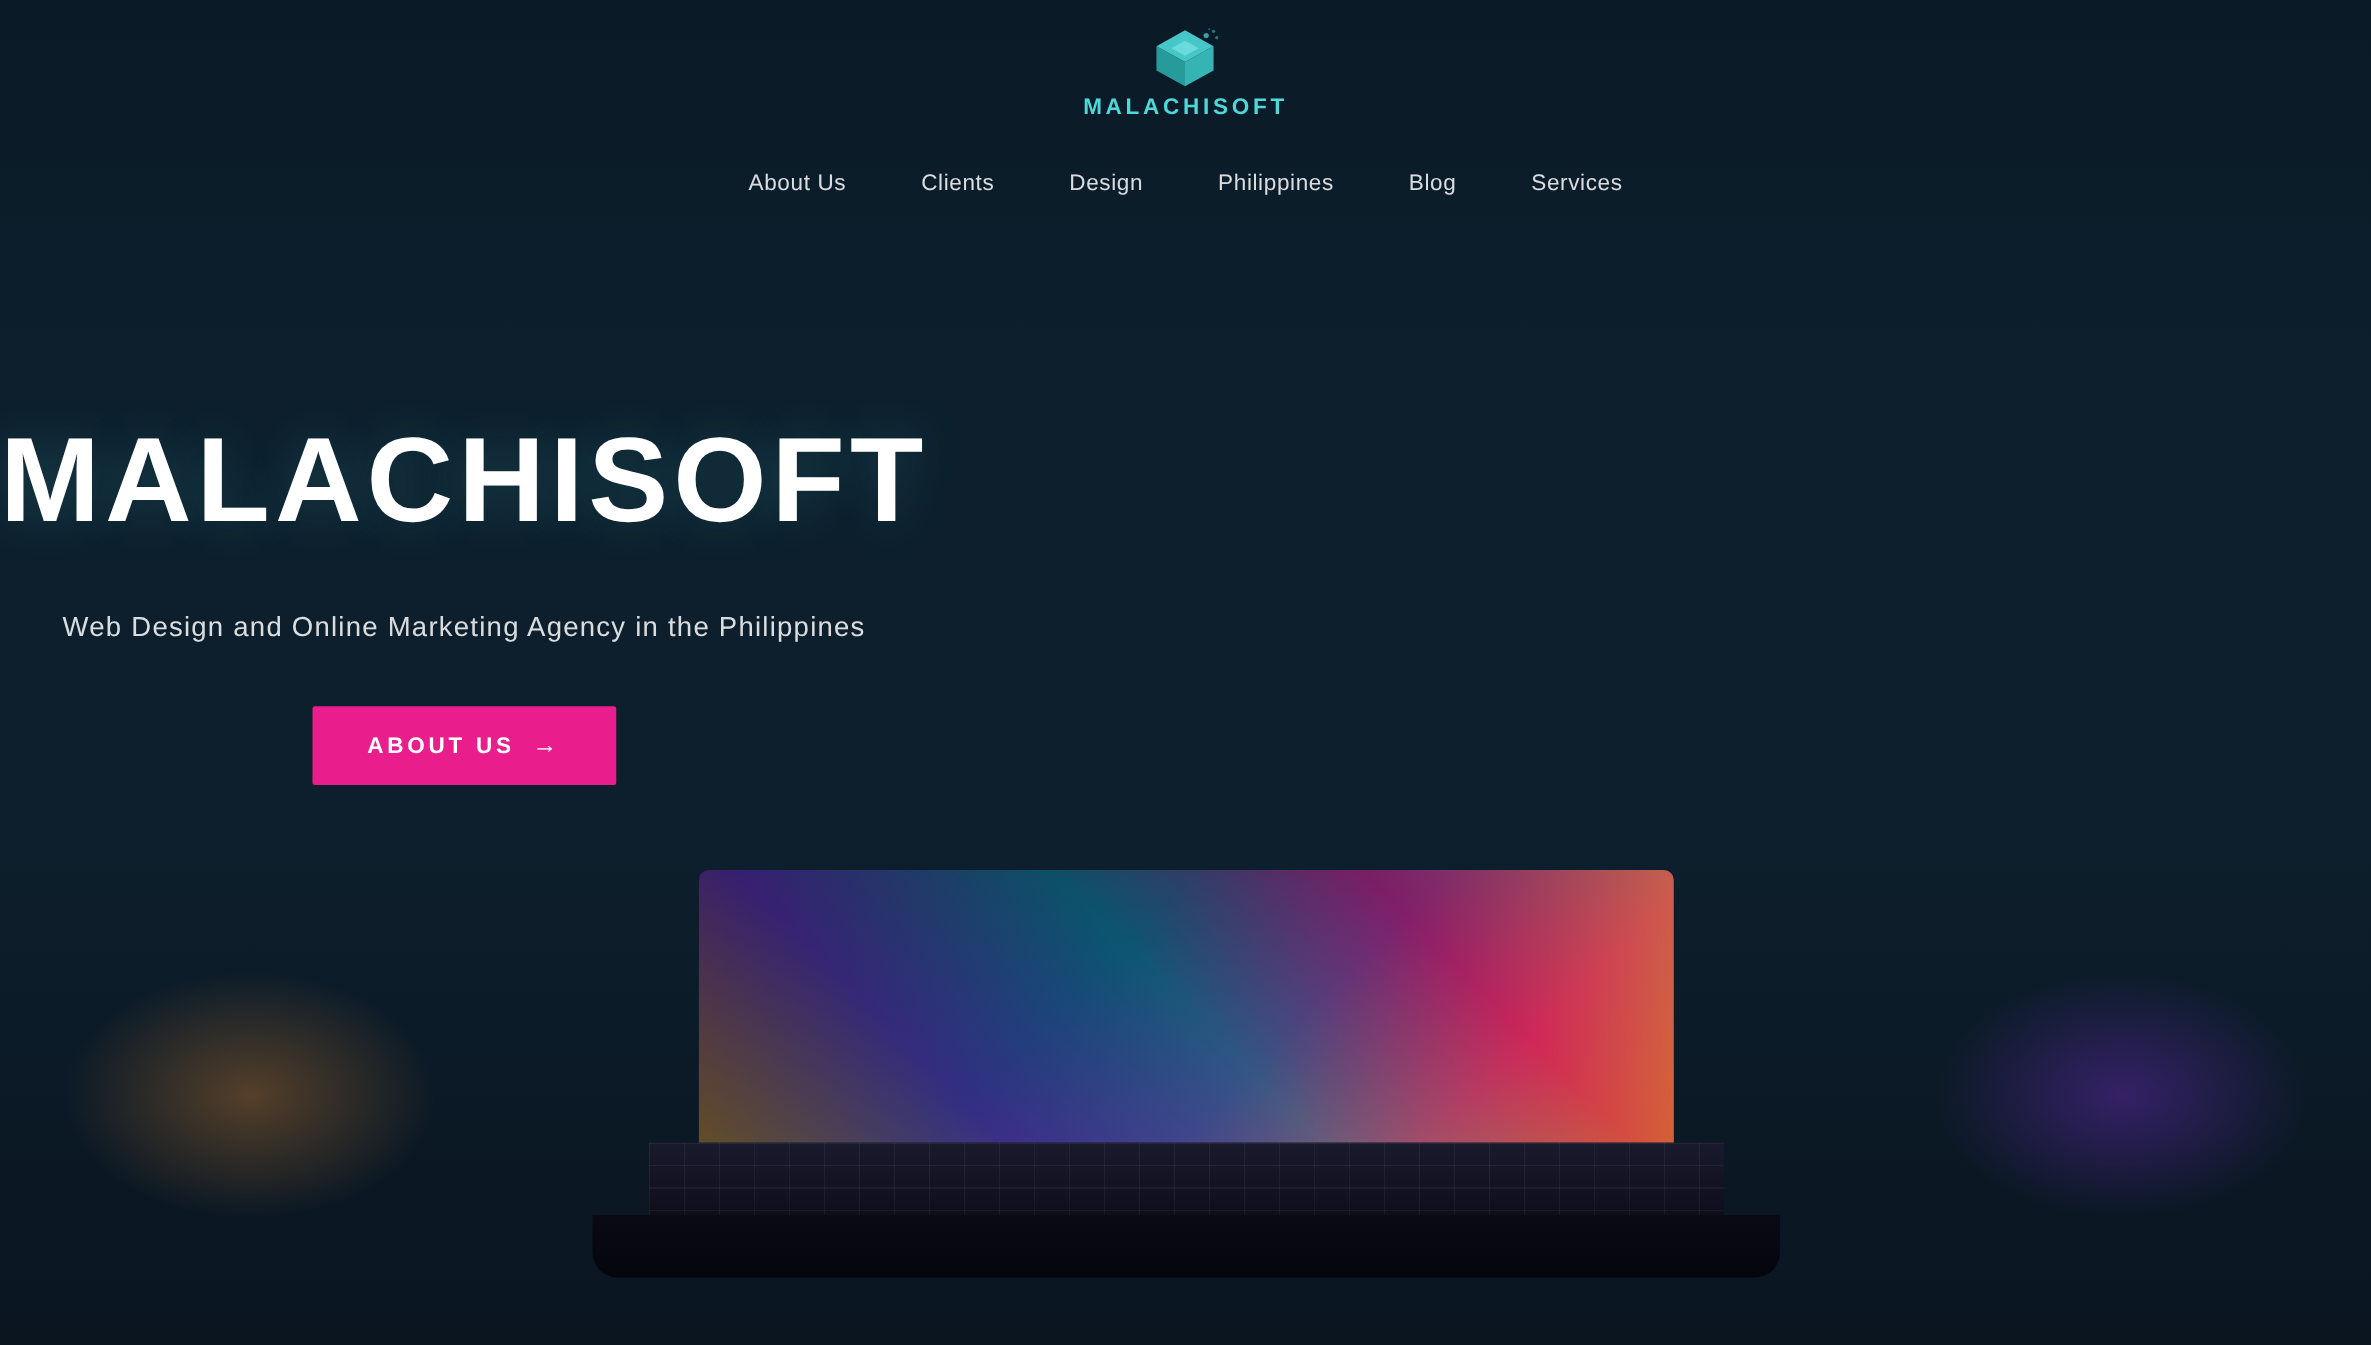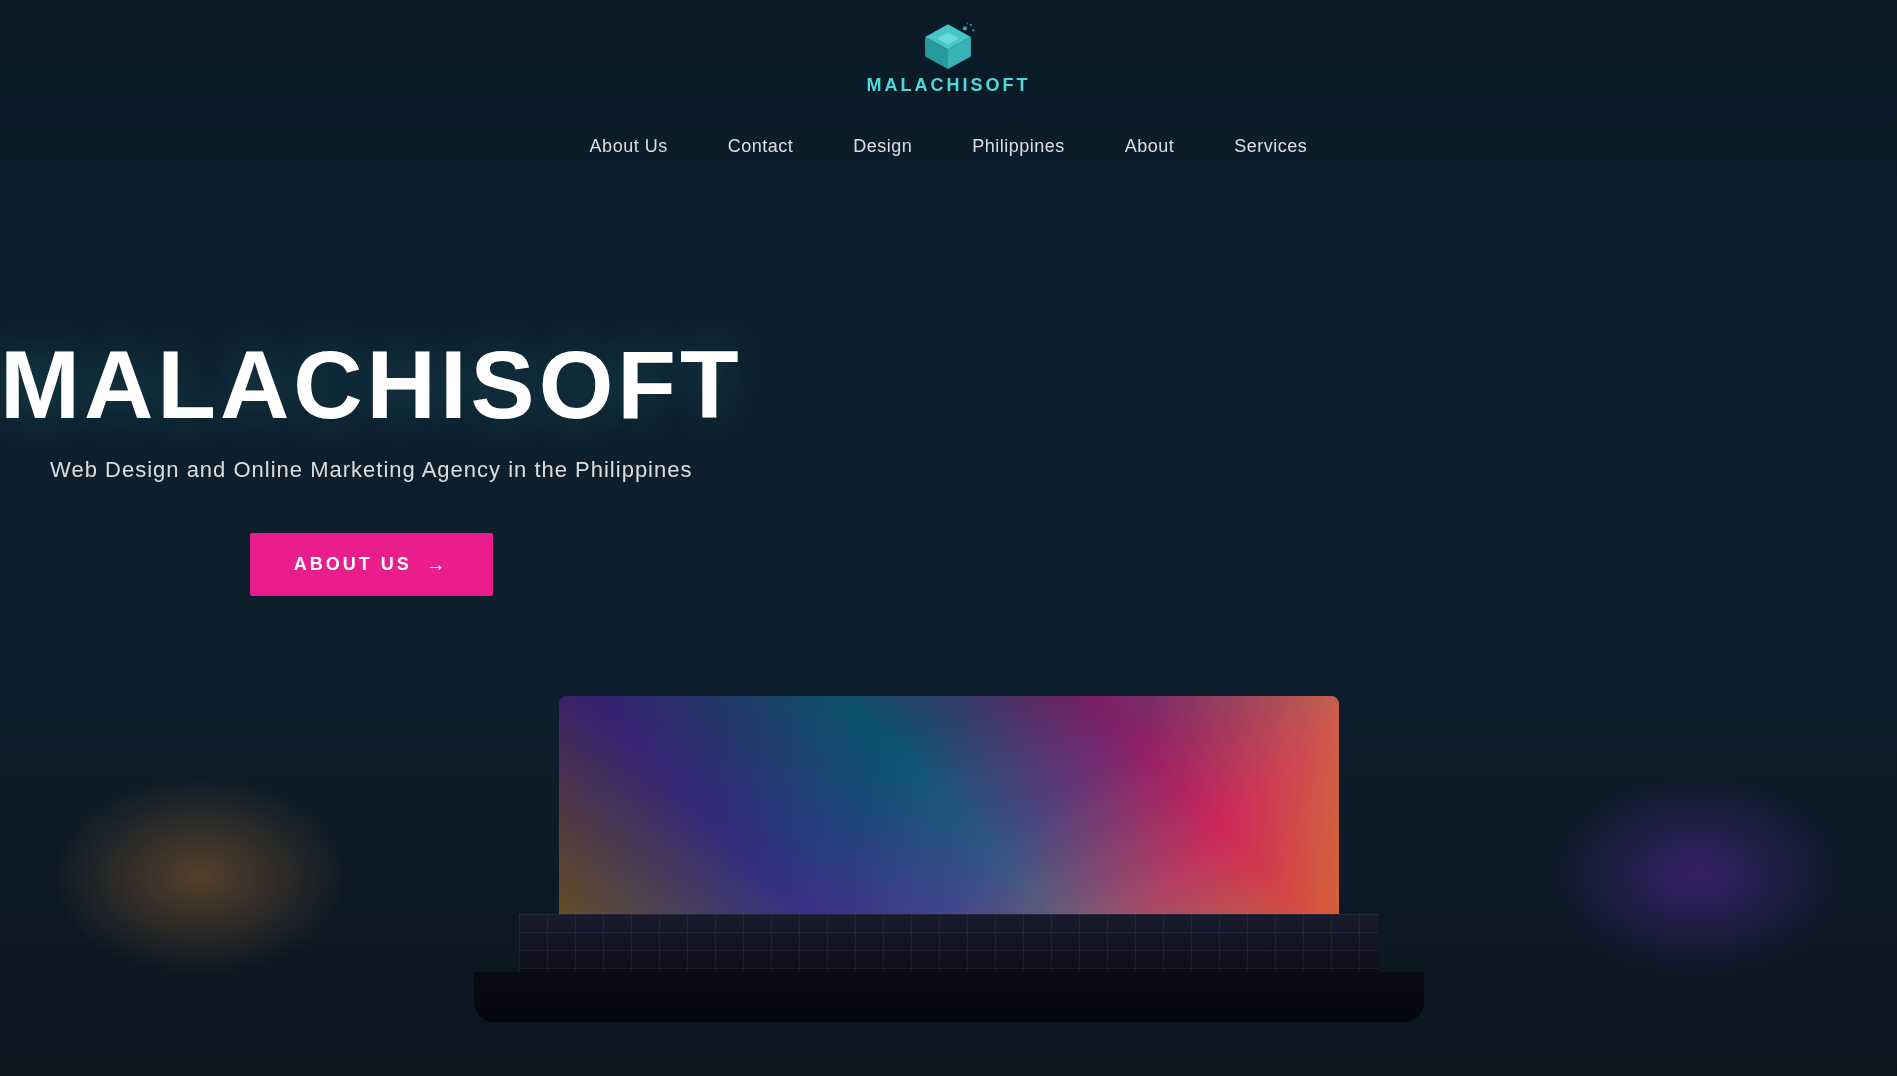--- a/index.html
+++ b/index.html
@@ -182,20 +182,21 @@
       margin-bottom: 24px;
       text-shadow: 0 0 40px rgba(77, 217, 217, 0.2);
     }
 
     .hero-subtitle {
       font-size: 22px;
       font-weight: 300;
       color: rgba(255, 255, 255, 0.85);
       letter-spacing: 1px;
       margin-bottom: 50px;
+      margin-top: 32px;
     }
 
     .cta-button {
       display: inline-flex;
       align-items: center;
       gap: 14px;
       background-color: #e91e8c;
       color: #ffffff;
       font-size: 18px;
       font-weight: 700;
@@ -252,24 +253,24 @@
         <circle cx="55" cy="10" r="2.5" fill="#4dd9d9" opacity="0.7"></circle>
         <circle cx="62" cy="6" r="1.5" fill="#4dd9d9" opacity="0.5"></circle>
         <circle cx="58" cy="4" r="1" fill="#4dd9d9" opacity="0.4"></circle>
         <circle cx="65" cy="12" r="1.5" fill="#4dd9d9" opacity="0.5"></circle>
       </svg>
       <span class="logo-text">MALACHISOFT</span>
     </div>
 
     <nav class="nav">
       <a class="nav-item">About Us</a>
-      <a class="nav-item">Contact</a>
+      <a class="nav-item">Clients</a>
       <a class="nav-item">Design</a>
       <a class="nav-item">Philippines</a>
-      <a class="nav-item">About</a>
+      <a class="nav-item">Blog</a>
       <a class="nav-item">Services</a>
     </nav>
   </header>
 
   <div class="hero-content">
     <h1 class="hero-title">MALACHISOFT</h1>
     <p class="hero-subtitle">Web Design and Online Marketing Agency in the Philippines</p>
     <a class="cta-button">
       <span>ABOUT US</span>
       <span class="arrow-icon">→</span>

